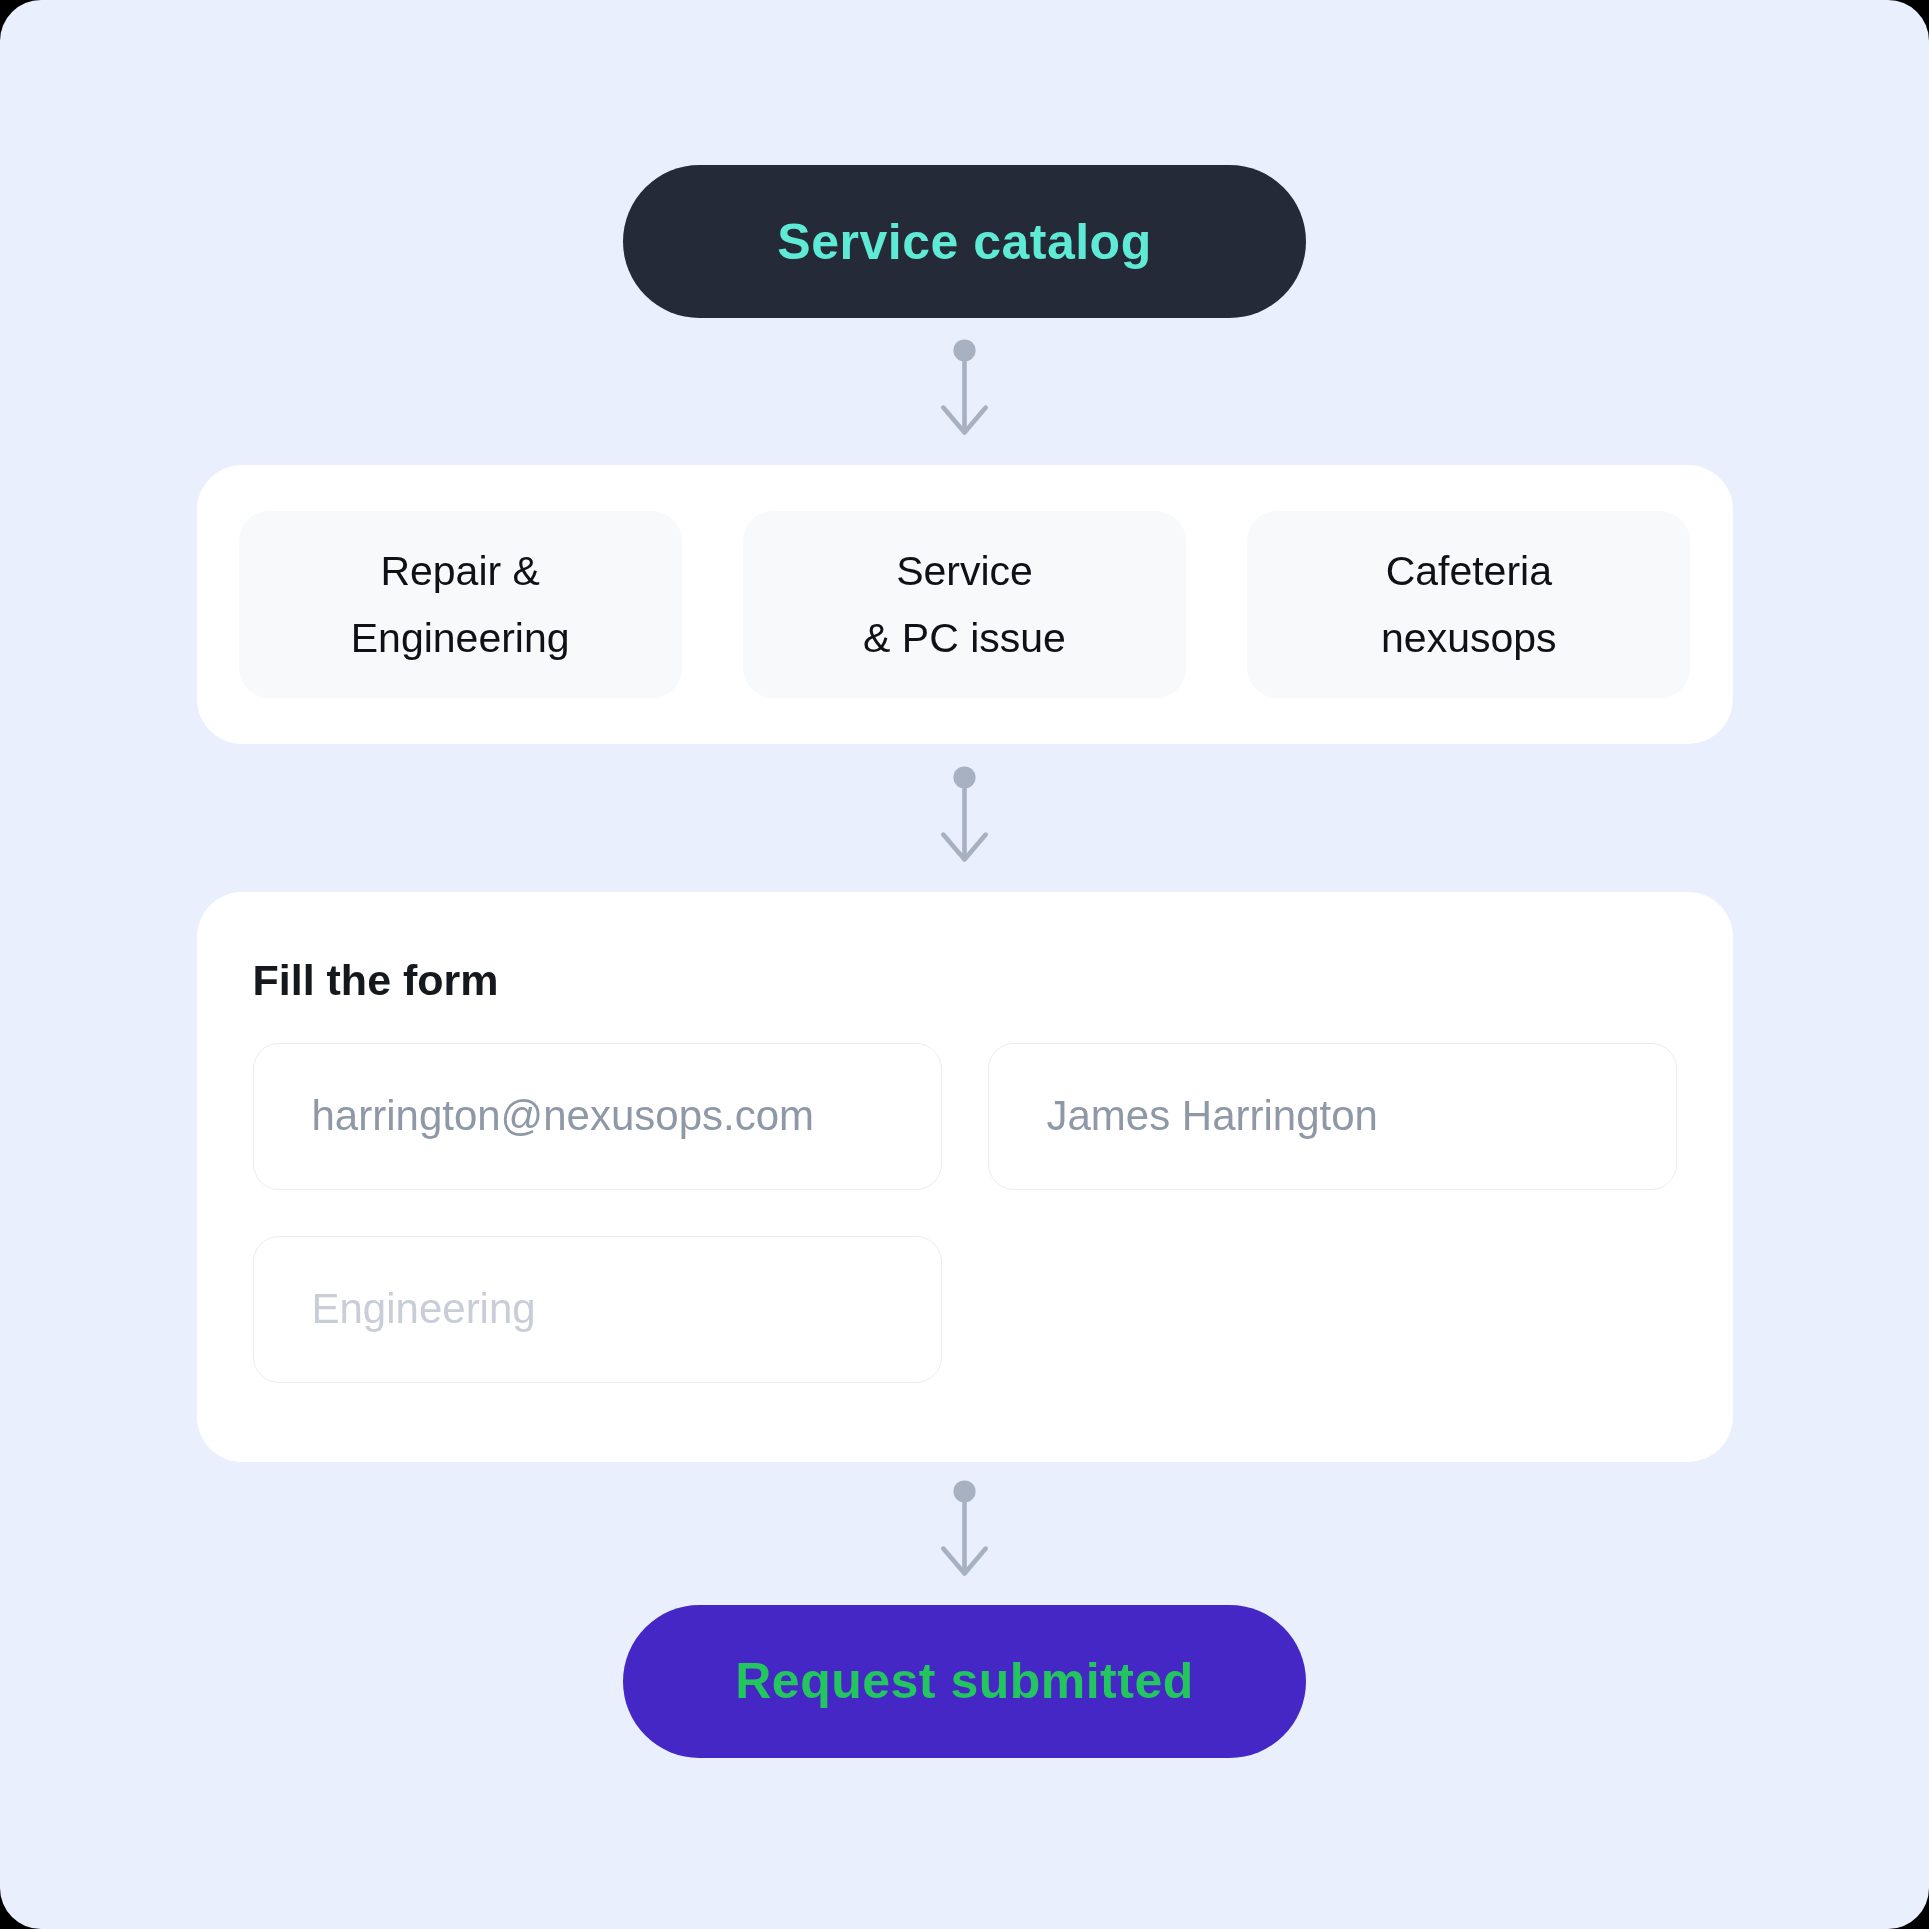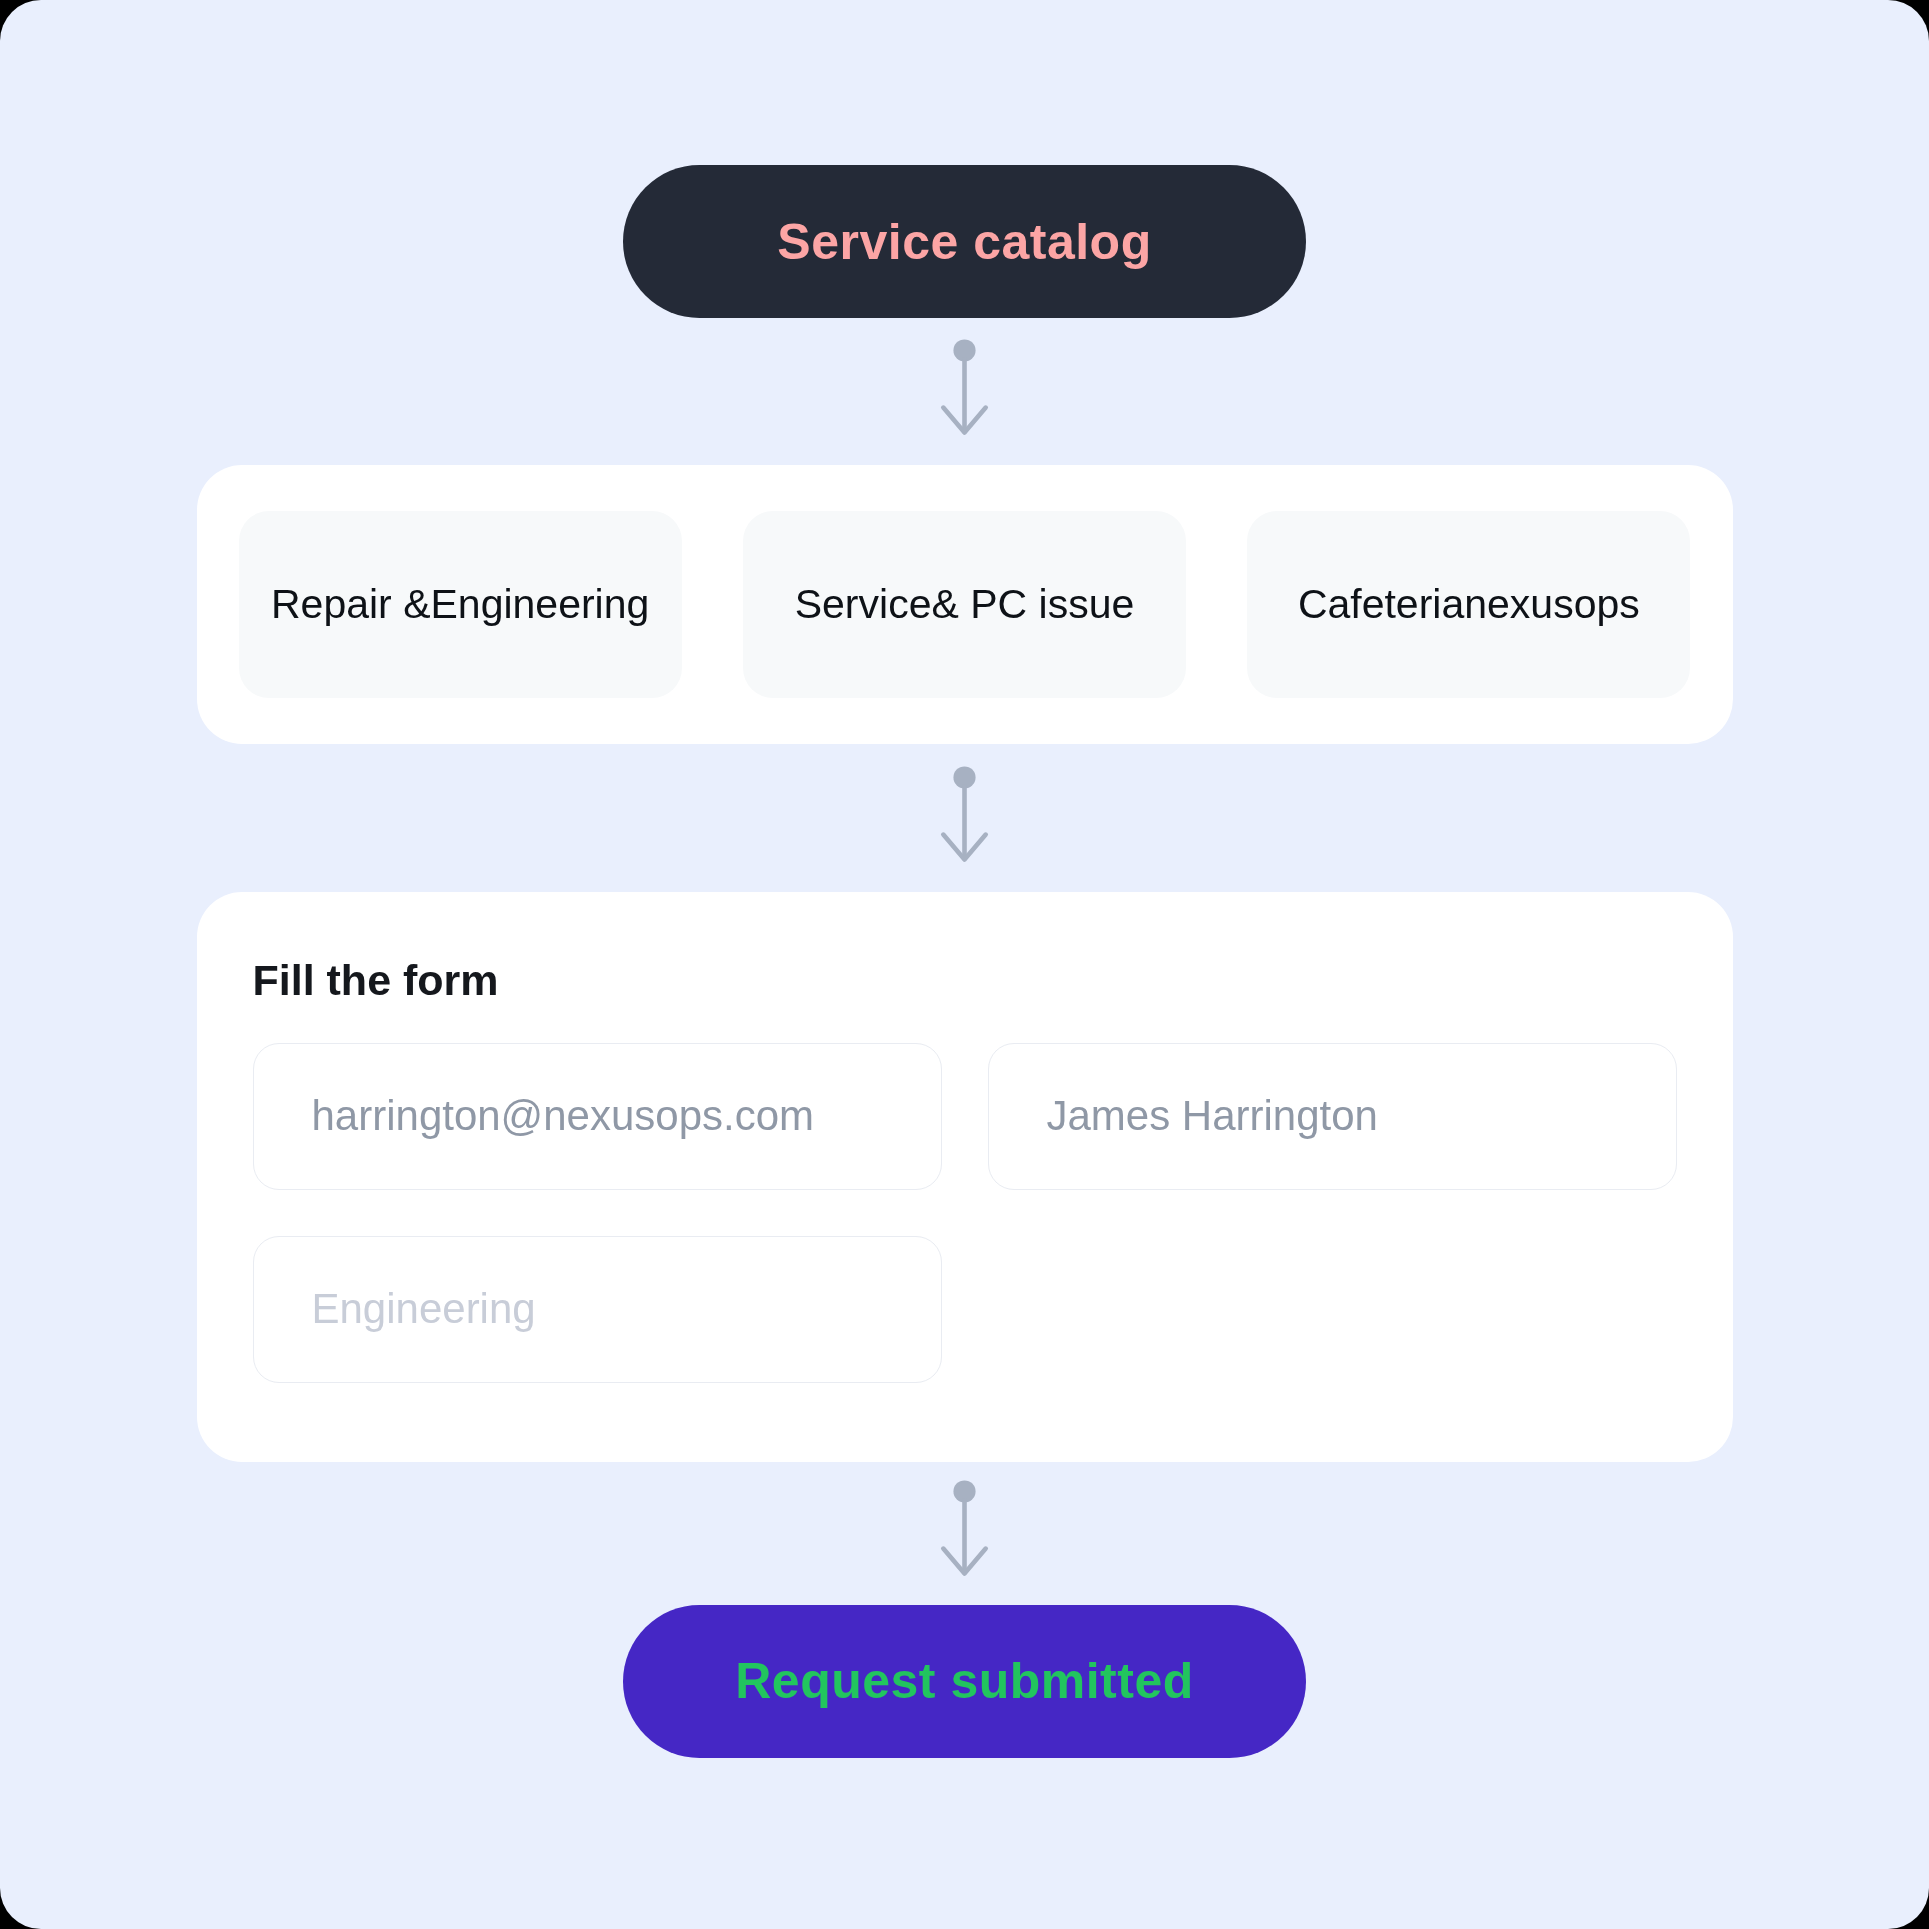--- a/index.html
+++ b/index.html
@@ -25,21 +25,21 @@
     border-radius: 77px;
     display: flex;
     align-items: center;
     justify-content: center;
     font-size: 50px;
     font-weight: 700;
     letter-spacing: 0.5px;
     border: none;
     cursor: pointer;
   }
-  .pill-start { margin-top: 165px; background: #242A37; color: #fca5a5; }
+  .pill-start { margin-top: 165px; background: #242A37; color: #5eead4; }
   .pill-end   { background: #4527C5; color: #22c55e; }
 
   
   .connector { display: block; margin: 21.3px 0 22px 0; }
   .connector .stroke { stroke: #A7B1C2; }
   .connector .fill { fill: #A7B1C2; }
 
   
   .card {
     width: 1536px;
@@ -50,21 +50,21 @@
     height: 279px;
     display: flex;
     gap: 61px;
     padding: 46px 42px;
   }
   .option-tile {
     flex: 1;
     background: #F7F9FA;
     border-radius: 30px;
     display: flex;
-    flex-direction: row;
+    flex-direction: column;
     align-items: center;
     justify-content: center;
     text-align: center;
     font-size: 41px;
     font-weight: 500;
     color: #0E1217;
     line-height: 67px;
     cursor: pointer;
   }
 

